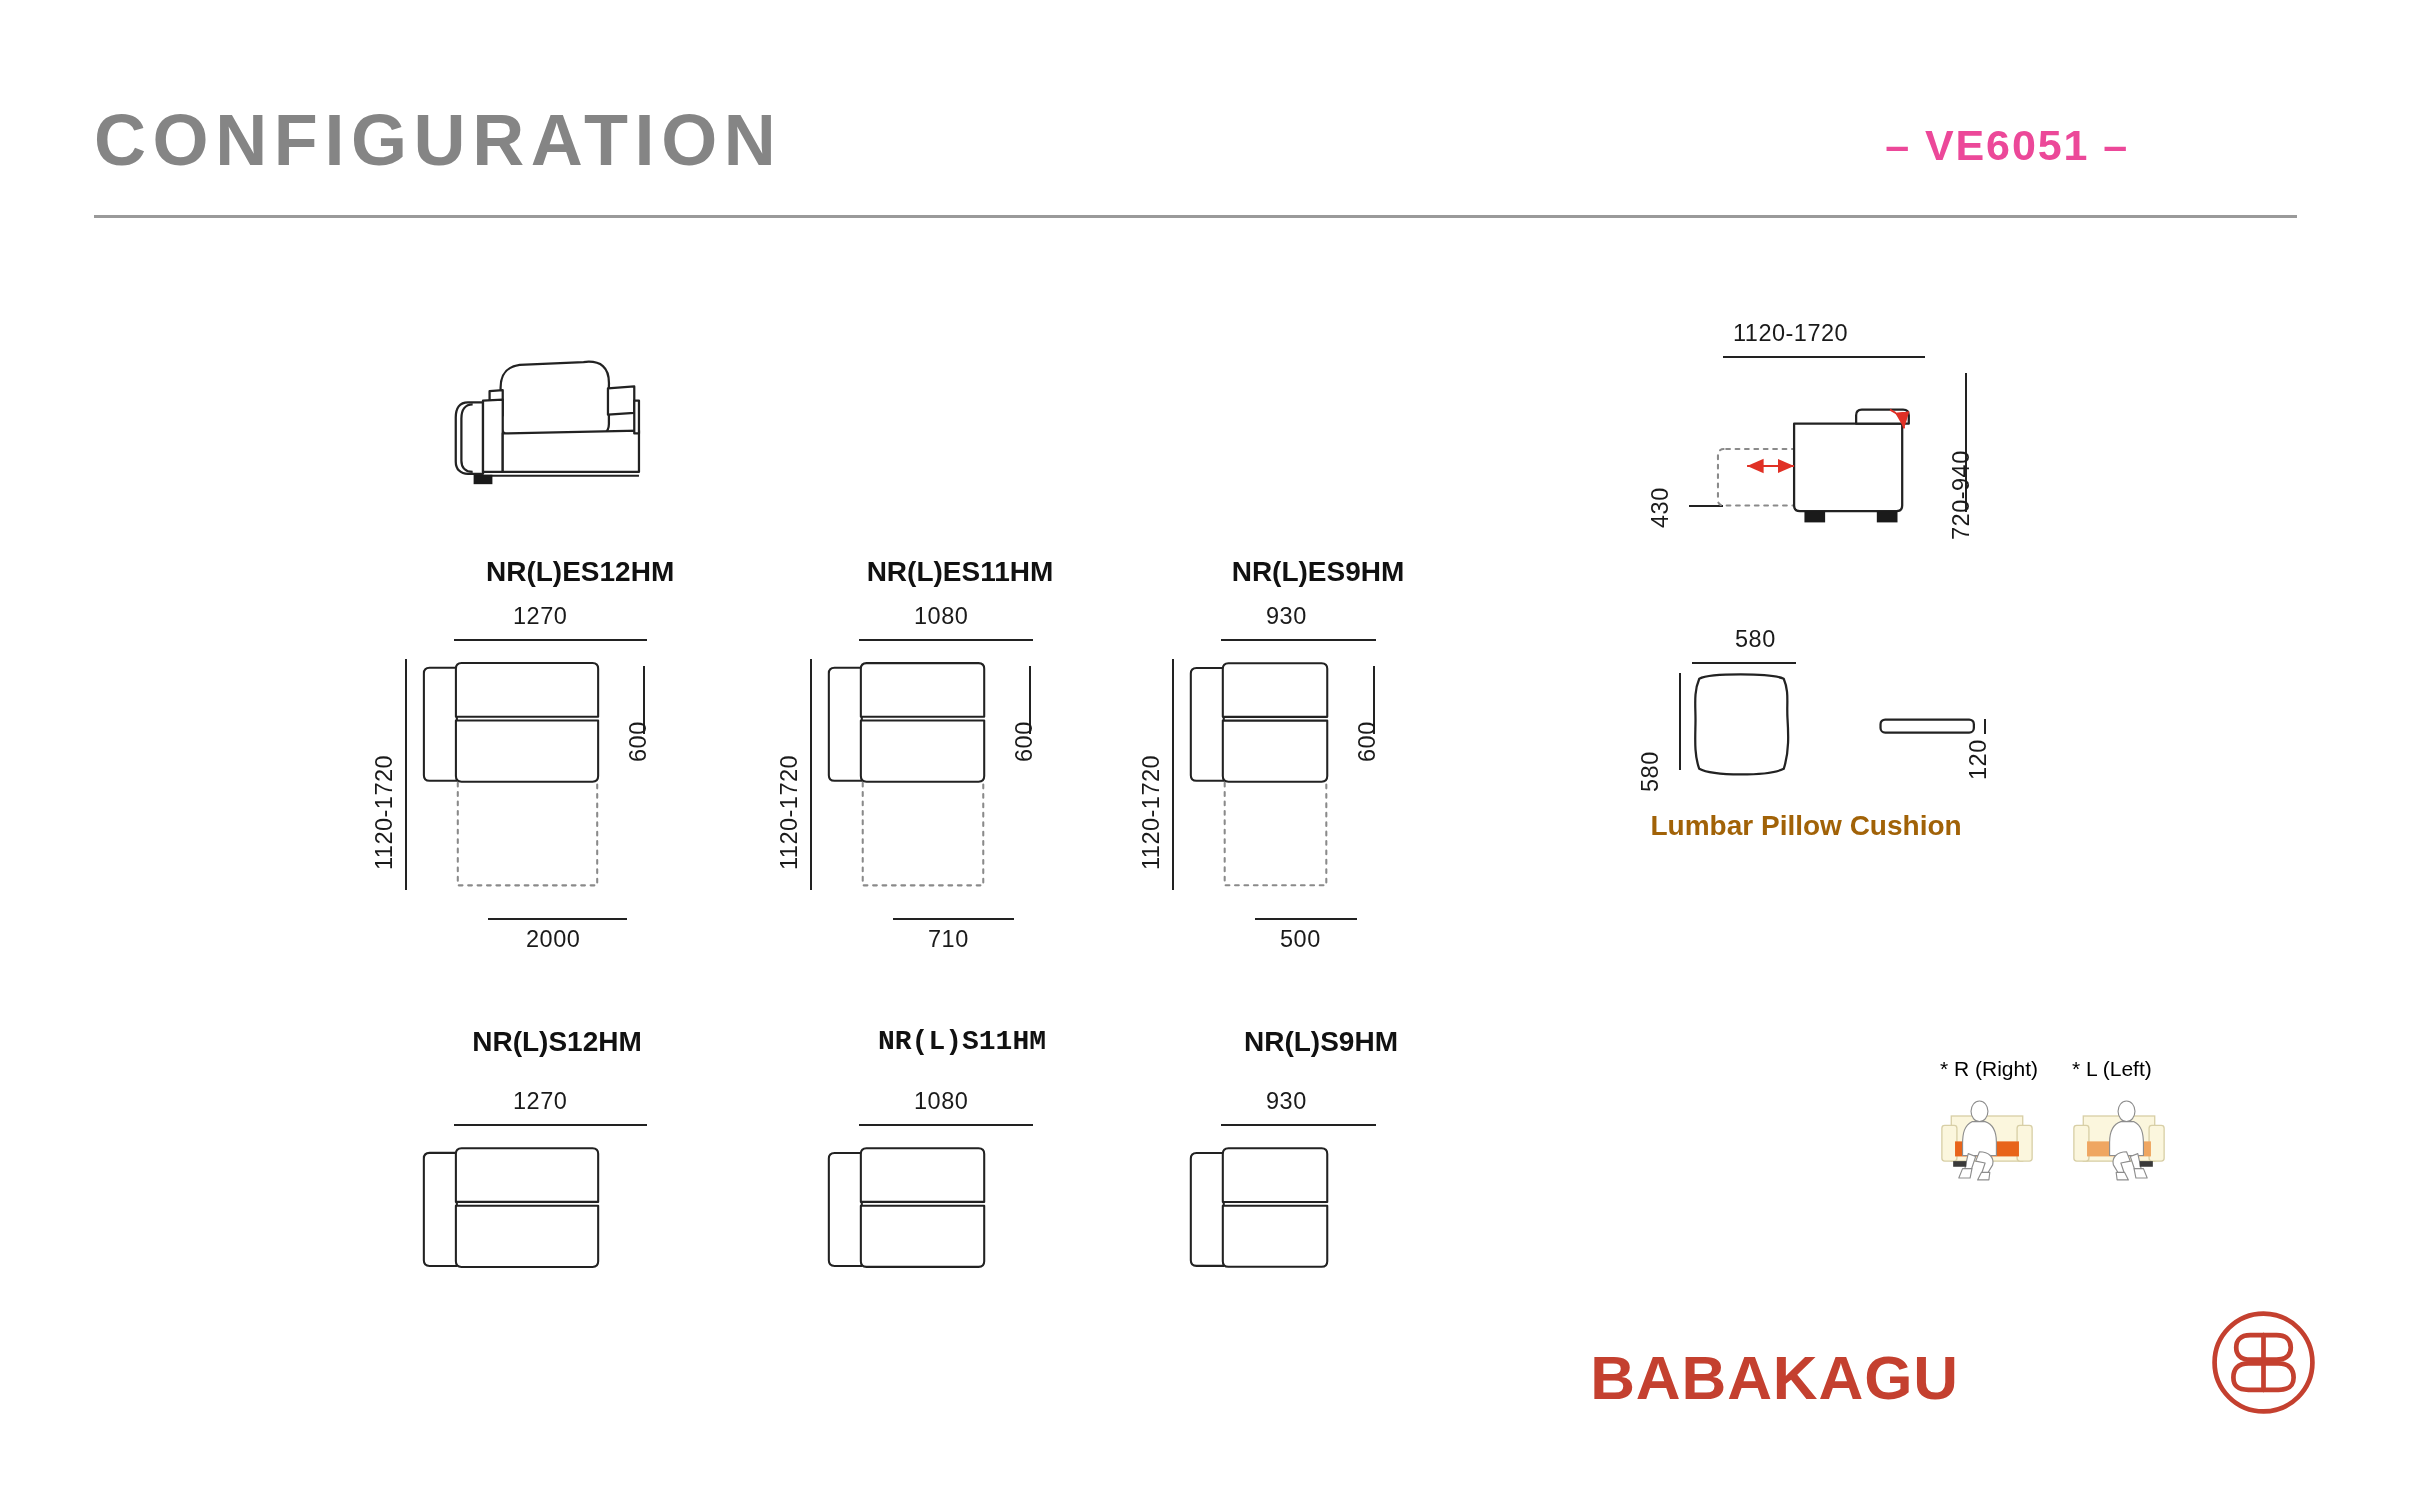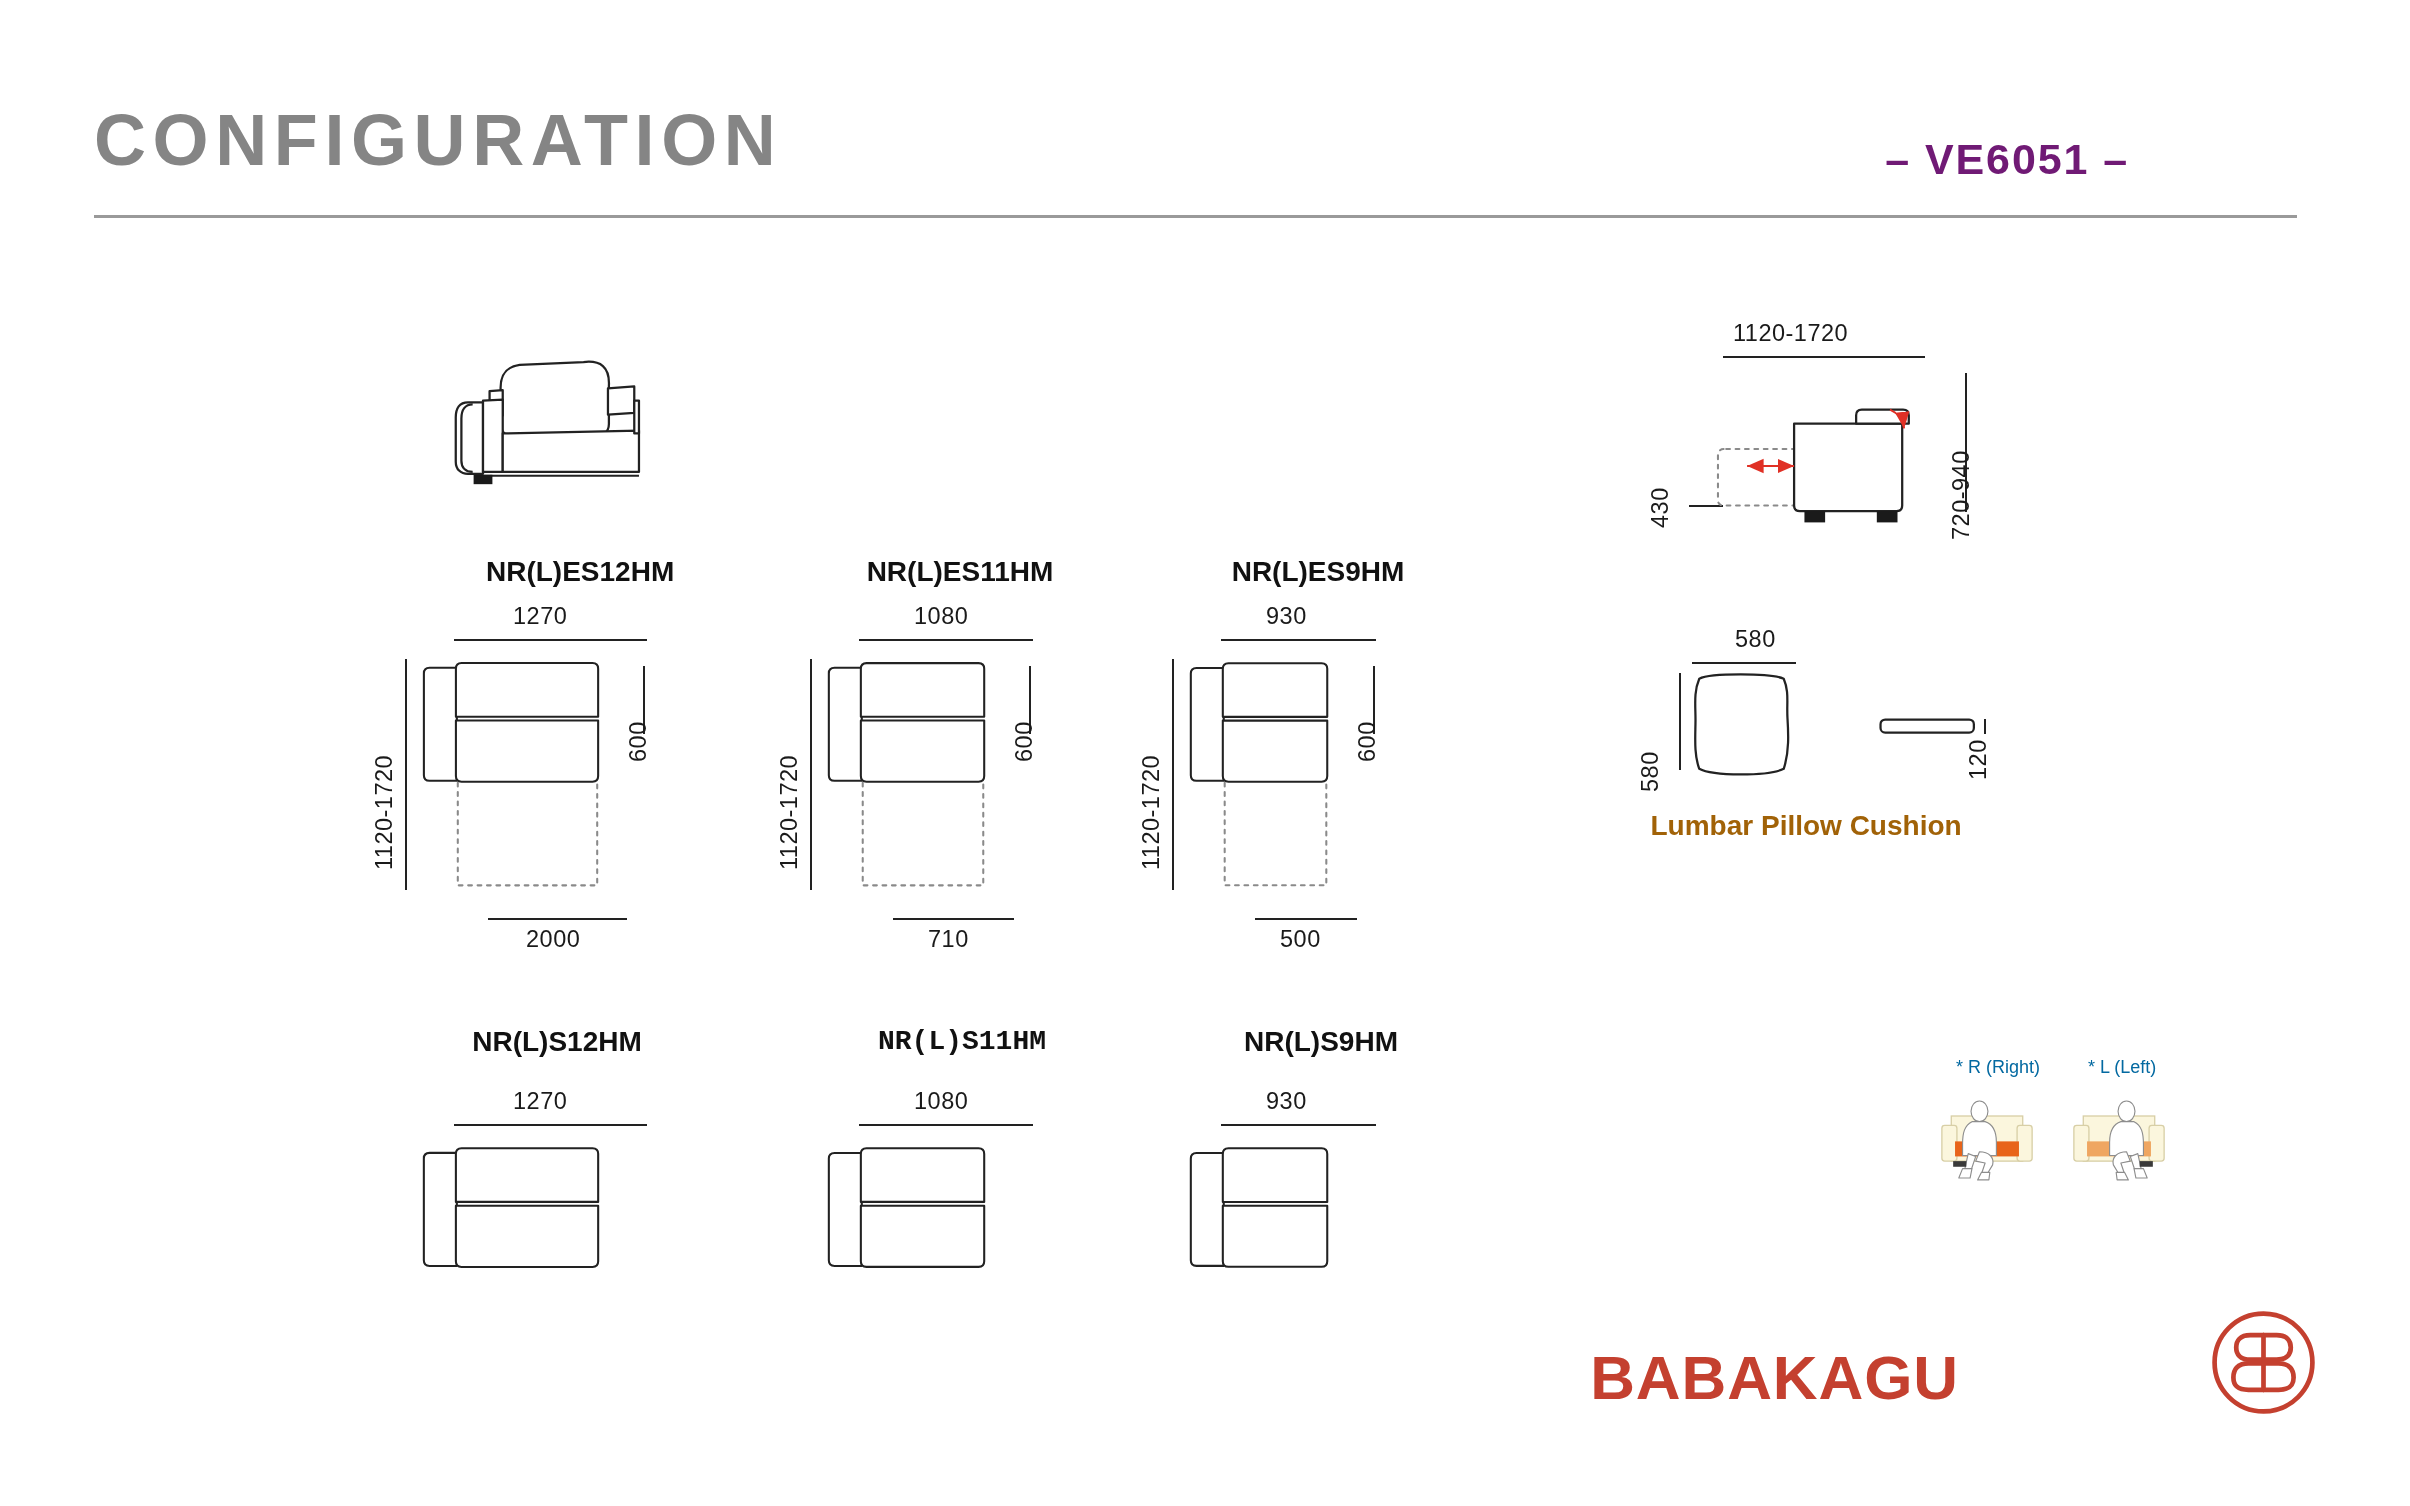--- a/index.html
+++ b/index.html
@@ -8,21 +8,21 @@
     font-family:"Liberation Sans",sans-serif;color:#1a1a1a;
   }
   .abs{position:absolute;}
 
   
   #page-title{
     left:94px;top:104px;font-size:72px;letter-spacing:6.6px;
     color:#858585;font-weight:700;line-height:1;white-space:nowrap;
   }
   #model-code{
-    right:282px;top:135px;font-size:43px;font-weight:bold;color:#701a75;
+    right:282px;top:121px;font-size:43px;font-weight:bold;color:#ec4899;
     letter-spacing:1.9px;white-space:nowrap;
   }
   #header-rule{
     left:94px;top:215px;width:2203px;height:2.8px;background:#9a9a9a;
   }
 
   
   .dim{font-size:23.5px;color:#1a1a1a;white-space:nowrap;letter-spacing:0.5px;}
   .dim-v{
     transform-origin:left bottom;transform:rotate(-90deg);
@@ -37,21 +37,21 @@
   }
 
   
   svg{display:block;overflow:visible;}
 
   .section-label{
     font-size:28px;font-weight:bold;color:#a16207;white-space:nowrap;
   }
 
   
-  .legend-cap{font-size:18px;color:#0369a1;white-space:nowrap;margin-left:16px;}
+  .legend-cap{font-size:21px;color:#000000;white-space:nowrap;}
 
   
   #brand-wordmark{
     right:452px;bottom:94px;font-size:62px;font-weight:bold;
     color:#c4402f;letter-spacing:0.9px;white-space:nowrap;
   }
 </style>
 </head>
 <body>
 

